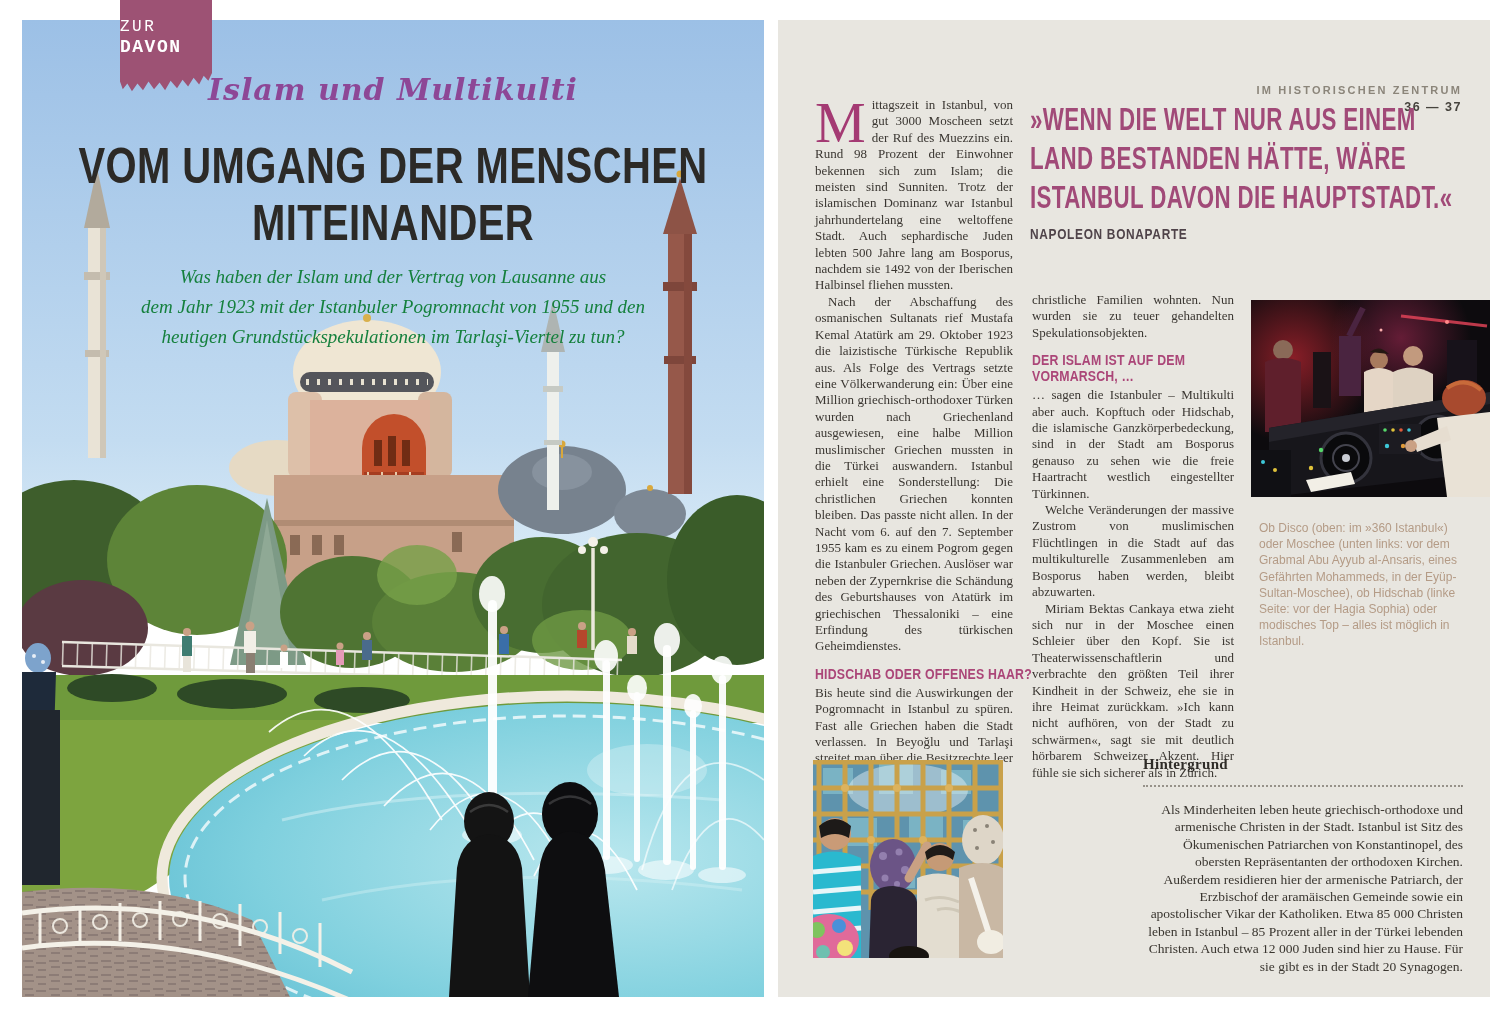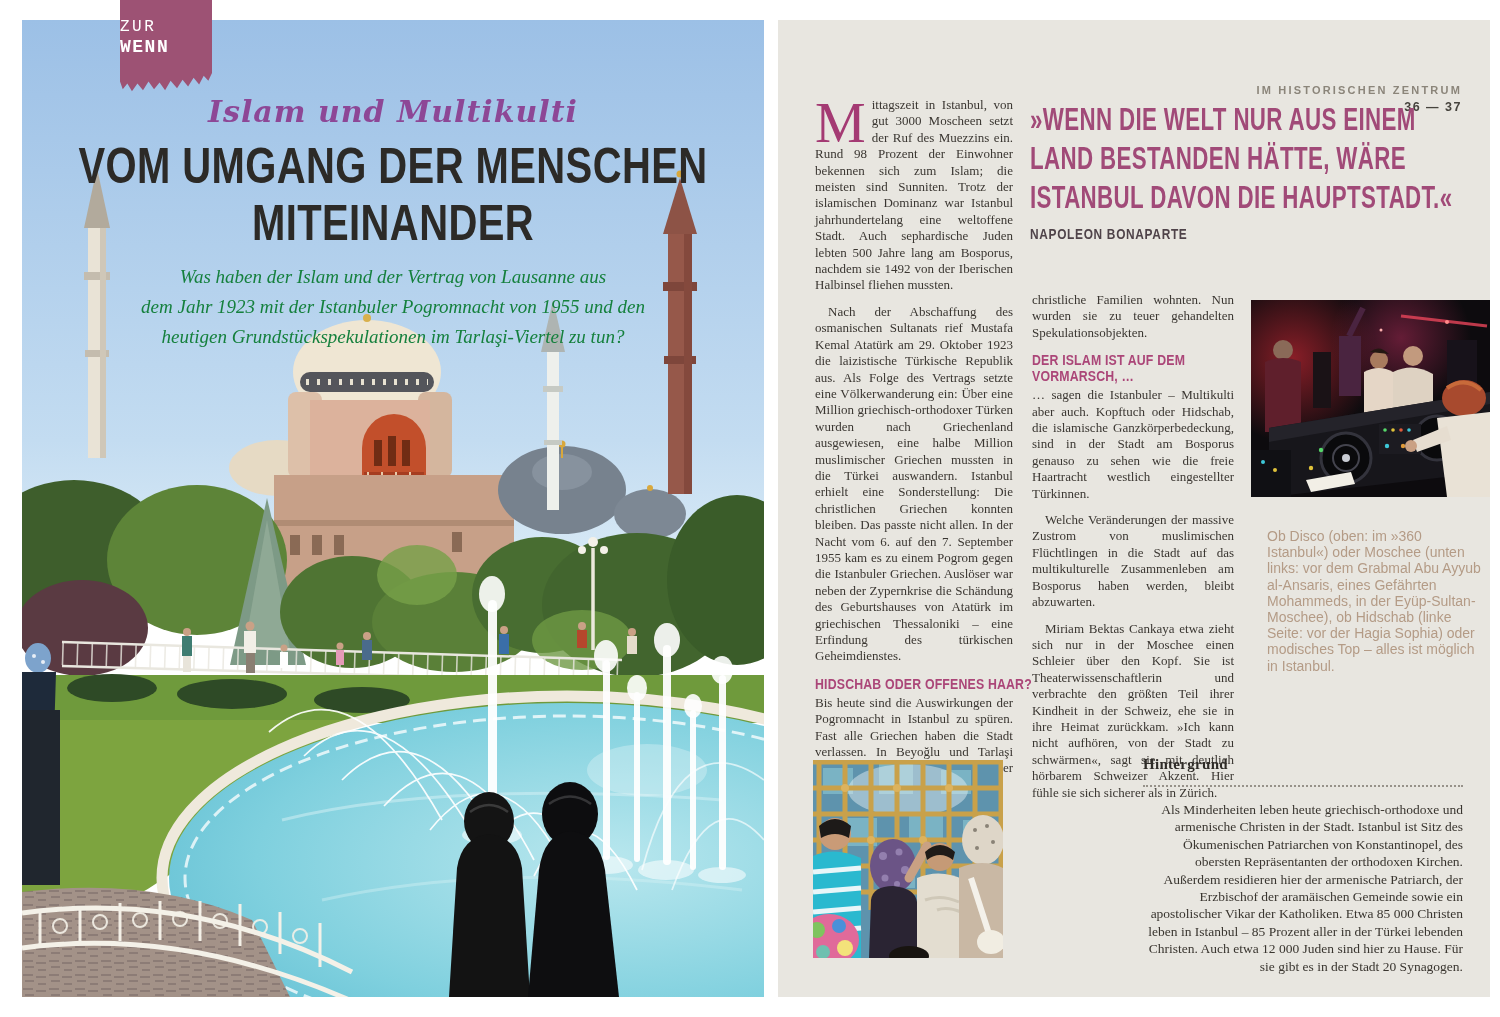--- a/index.html
+++ b/index.html
@@ -11,21 +11,21 @@
   .hero svg{position:absolute;left:0;top:0;width:100%;height:100%;display:block;}
 
   .badge{position:absolute;left:120px;top:0;width:92px;height:96px;background:#9d5274;
          text-align:left;color:#fff;font-family:Liberation Mono, monospace;
          clip-path:polygon(0 0,100% 0,100% 76%,96% 84%,91% 79%,86% 88%,80% 81%,74% 90%,68% 83%,
                            62% 92%,55% 84%,49% 94%,43% 86%,37% 93%,31% 85%,25% 94%,19% 87%,
                            13% 95%,8% 87%,3% 93%,0 85%);}
   .badge-l1{margin-top:18px;font-size:16px;font-weight:400;letter-spacing:2.5px;}
   .badge-l2{font-size:18px;font-weight:700;letter-spacing:1.5px;margin-top:1px;}
 
-  .kicker{position:absolute;left:0;right:0;top:74px;text-align:center;
+  .kicker{position:absolute;left:0;right:0;top:52px;text-align:center;
           font-family:"DejaVu Serif",serif;font-style:italic;font-weight:700;
           font-size:30px;color:#8d4796;letter-spacing:1px;}
   .headline{position:absolute;left:-69px;top:118px;width:880px;margin:0;
             transform:scaleX(.8);transform-origin:center top;text-align:center;
             font-family:"Liberation Sans",sans-serif;font-weight:700;font-size:50px;
             line-height:57px;color:#2c2a27;letter-spacing:.5px;}
   .headline span{display:block;white-space:nowrap;}
   .standfirst{position:absolute;left:71px;top:242px;width:600px;margin:0;text-align:center;
               font-style:italic;font-size:19px;line-height:30px;color:#15803d;}
   .standfirst span{display:block;white-space:nowrap;}
@@ -42,35 +42,35 @@
          font-family:"Liberation Sans",sans-serif;font-weight:700;font-size:31px;
          line-height:39px;color:#a14a78;letter-spacing:.5px;}
   .quote span{display:block;white-space:nowrap;}
   .quote-attr{position:absolute;left:1030px;top:226px;width:300px;
               transform:scaleX(.85);transform-origin:left top;
               font-family:"Liberation Sans",sans-serif;font-weight:700;font-size:14px;
               letter-spacing:.8px;color:#4f4349;white-space:nowrap;}
 
   .col{position:absolute;font-size:13px;line-height:16.4px;color:#3a3631;text-align:justify;}
   .col p{margin:0;}
-  .col p.ind{text-indent:13px;margin-top:10px;}
+  .col p.ind{text-indent:13px;}
   .col1{left:815px;top:97px;width:198px;}
   .col2{left:1032px;top:292px;width:202px;}
   .dropcap{float:left;font-size:57px;line-height:45px;padding:3px 6px 0 0;color:#a43a73;}
   .colhead{margin:11px 0 3px 0;font-family:"Liberation Sans",sans-serif;font-weight:700;
            font-size:14.5px;line-height:16px;color:#ab4678;letter-spacing:.2px;
            transform:scaleX(.85);transform-origin:left center;width:120%;}
   .colhead span{display:block;white-space:nowrap;}
 
   .photo{position:absolute;overflow:hidden;}
   .photo svg{display:block;width:100%;height:100%;}
   .photo-dj{left:1251px;top:300px;width:239px;height:197px;}
   .photo-mosque{left:813px;top:760px;width:190px;height:198px;}
-  .caption{position:absolute;left:1251px;top:512px;width:214px;margin:16px;
-           font-family:"Liberation Sans",sans-serif;font-size:14px;line-height:16.2px;
+  .caption{position:absolute;left:1251px;top:512px;width:214px;margin:8px;
+           font-family:"Liberation Sans",sans-serif;font-size:12px;line-height:16.2px;
            color:#b49b86;}
 
   .bg-box{position:absolute;left:1143px;top:756px;width:320px;}
   .bg-title{margin:0;font-family:"Liberation Serif",serif;font-weight:700;font-size:15px;
             color:#2e2b27;letter-spacing:.3px;}
   .dotted{border:none;border-top:2px dotted #97928a;margin:12px 0 14px 0;}
   .bg-body{margin:0;font-size:13.5px;line-height:17.4px;color:#39352f;text-align:right;}
 </style>
 </head>
 <body>
@@ -318,21 +318,21 @@
 
       <p class="standfirst">
         <span>Was haben der Islam und der Vertrag von Lausanne aus</span>
         <span>dem Jahr 1923 mit der Istanbuler Pogromnacht von 1955 und den</span>
         <span>heutigen Grundstückspekulationen im Tarlaşi-Viertel zu tun?</span>
       </p>
     </div>
 
     <div class="badge">
       <div class="badge-l1">ZUR</div>
-      <div class="badge-l2">WENN</div>
+      <div class="badge-l2">DAVON</div>
     </div>
   </section>
 
   <section>
     <div class="panel"></div>
 
     <header class="folio">
       <div class="folio-section">IM HISTORISCHEN ZENTRUM</div>
       <div class="folio-pages">36 — 37</div>
     </header>

